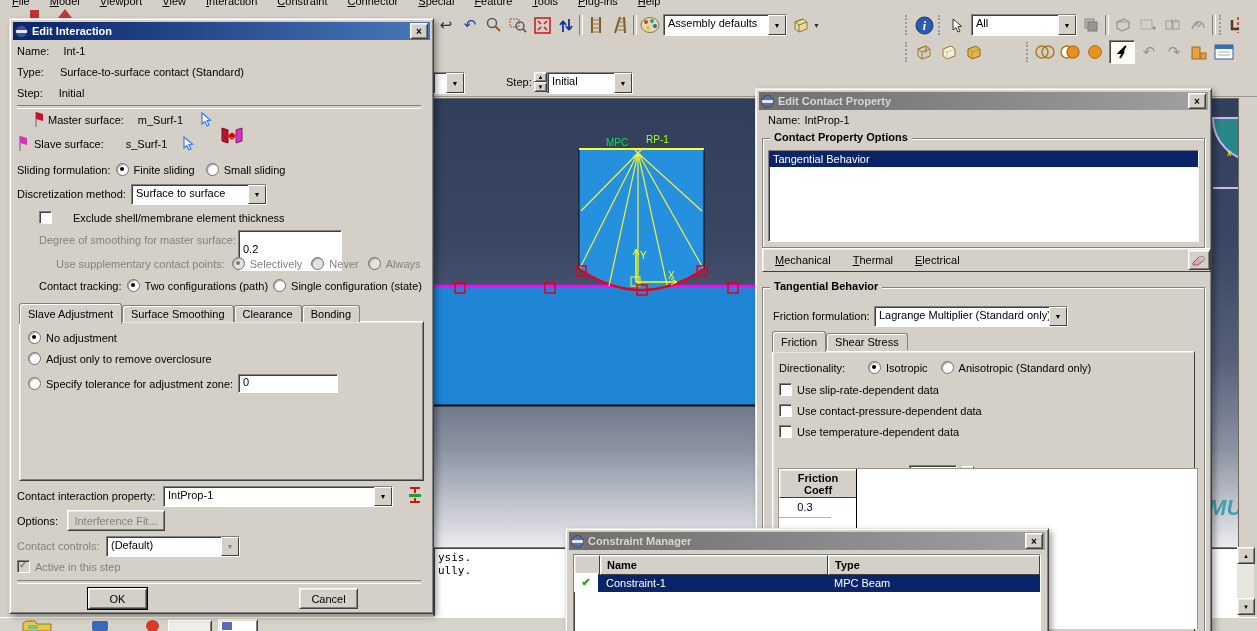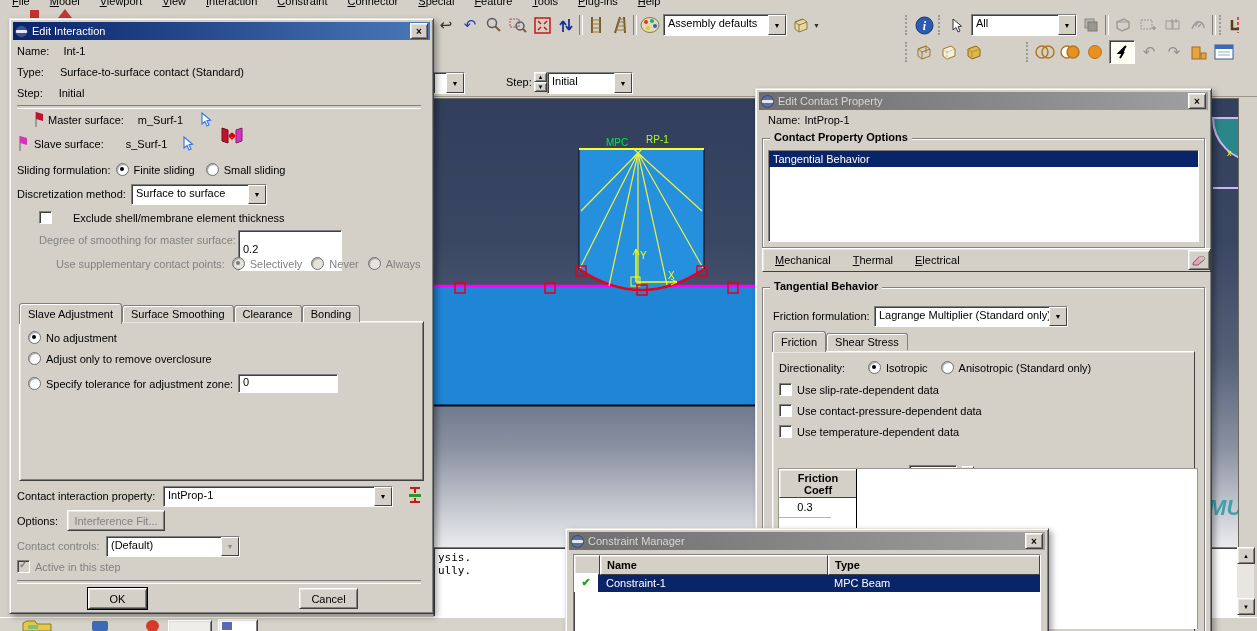--- a/index.html
+++ b/index.html
@@ -9,21 +9,21 @@
   
   .raised{background:#d4d0c8;border:1px solid;border-color:#fff #404040 #404040 #fff;
           box-shadow:inset 1px 1px 0 #e8e6e0, inset -1px -1px 0 #808080}
   .sunken{background:#fff;border:1px solid;border-color:#808080 #fff #fff #808080;
           box-shadow:inset 1px 1px 0 #404040}
   .dlg{position:absolute;background:#d4d0c8;border:1px solid;border-color:#e6e4de #404040 #404040 #e6e4de;
        box-shadow:inset 1px 1px 0 #fff, inset -1px -1px 0 #808080, 3px 3px 6px rgba(0,0,0,.35)}
   .tbar{position:absolute;left:3px;right:3px;top:3px;height:18px;display:flex;align-items:center;gap:4px;padding:0 2px;overflow:hidden}
   .tbar.act{background:linear-gradient(90deg,#0a246a,#4a78b8);color:#fff}
   .tbar.inact{background:linear-gradient(90deg,#6e6e6e,#a0a0a0);color:#d8d6d0}
-  .cap{font-weight:normal;font-size:11px;white-space:nowrap}
+  .cap{font-weight:bold;font-size:11px;white-space:nowrap}
   .xb{margin-left:auto;width:16px;height:14px;display:flex;align-items:center;justify-content:center;
       font-size:10px;font-weight:bold;color:#000}
   .btn{background:#d4d0c8;border:1px solid;border-color:#fff #404040 #404040 #fff;
        box-shadow:inset 1px 1px 0 #e8e6e0, inset -1px -1px 0 #808080;
        display:flex;align-items:center;justify-content:center;white-space:nowrap}
   .btn.def{outline:1px solid #000}
   .combo{display:flex;background:#fff;border:1px solid;border-color:#808080 #fff #fff #808080;box-shadow:inset 1px 1px 0 #404040}
   .combo .cv{flex:1;padding:1px 4px;white-space:nowrap;overflow:hidden;line-height:15px}
   .combo .cb{width:16px;background:#d4d0c8;border:1px solid;border-color:#fff #404040 #404040 #fff;
              display:flex;align-items:center;justify-content:center;font-size:7px;color:#000;flex:none}
@@ -558,20 +558,27 @@
   <div class="row" style="left:46px;top:238px;gap:5px">
     <span class="lab dis">Use supplementary contact points:</span>
     <span class="radio dis sel" style="margin-left:2px"></span>
     <span class="lab dis">Selectively</span>
     <span class="radio dis" style="margin-left:4px"></span>
     <span class="lab dis">Never</span>
     <span class="radio dis" style="margin-left:4px"></span>
     <span class="lab dis">Always</span>
   </div>
 
+  <div class="row" style="left:29px;top:260px;gap:5px">
+    <span class="lab">Contact tracking:</span>
+    <span class="radio sel"></span>
+    <span class="lab">Two configurations (path)</span>
+    <span class="radio"></span>
+    <span class="lab">Single configuration (state)</span>
+  </div>
 
   <div class="tabs" style="left:9px;top:284px;z-index:3">
     <span class="tab on">Slave Adjustment</span>
     <span class="tab">Surface Smoothing</span>
     <span class="tab">Clearance</span>
     <span class="tab">Bonding</span>
   </div>
   <div class="panel" style="left:9px;top:302px;width:403px;height:158px">
     <div class="row" style="left:8px;top:9px;gap:5px">
       <span class="radio sel"></span>

